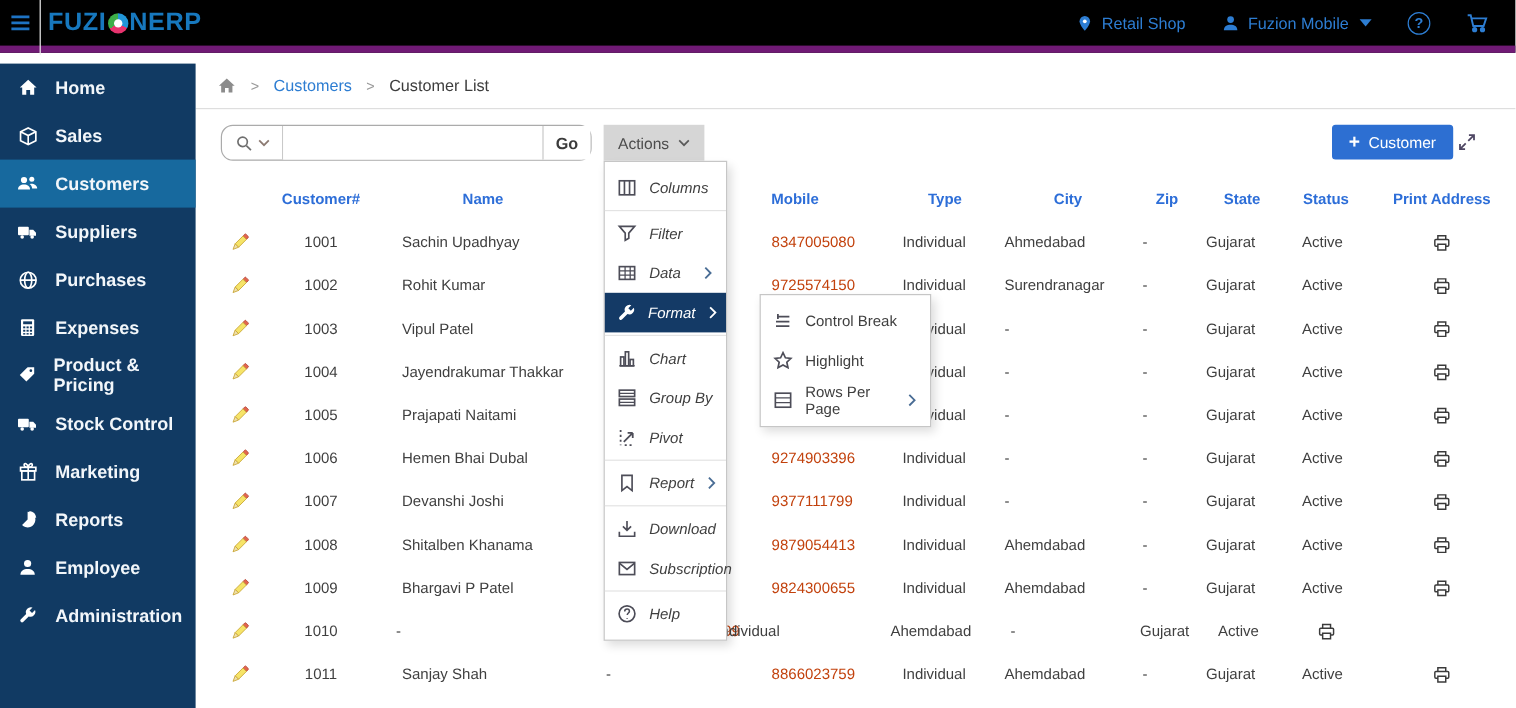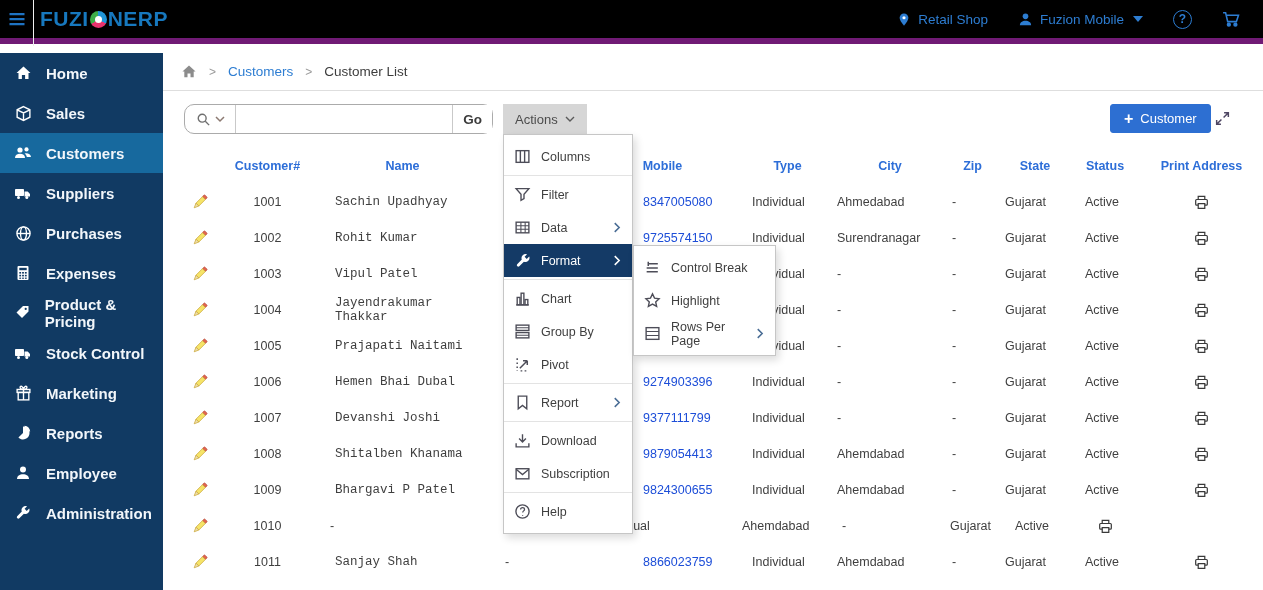--- a/index.html
+++ b/index.html
@@ -60,32 +60,32 @@
   .expand-btn { position:absolute; left:1214px; top:110px; cursor:pointer; display:flex; }
 
   
   .ir-table { position:absolute; left:180px; top:147px; width:1083px; font-size:12.5px; color:#3f3f3f; }
   .ir-row { display:grid; grid-template-columns:40px 95px 175px 95px 155px 95px 110px 55px 70px 70px 123px;
     height:36px; align-items:center; }
   .ir-head { height:37px; }
   .ir-head .cell { justify-content:center; color:#2d6ed8; font-weight:bold; padding:0; }
   .cell { display:flex; align-items:center; height:100%; }
   .c1 { justify-content:center; }
-  .c2 { padding-left:20px;font-family:Liberation Mono, monospace; } .c3 { padding-left:15px; } .c4 { padding-left:58px; }
+  .c2 { padding-left:20px; } .c3 { padding-left:15px; } .c4 { padding-left:58px; }
   .c5 { padding-left:12px; } .c6 { padding-left:2px; } .c7 { padding-left:7px; }
   .c8 { padding-left:5px; } .c9 { padding-left:15px; }
   .c10 { justify-content:center; }
-  .mobile-link { color:#1d4ed8; text-decoration:none; cursor:pointer; }
+  .mobile-link { color:#c2410c; text-decoration:none; cursor:pointer; }
   .edit-cell { justify-content:center; cursor:pointer; }
   .print-cell { justify-content:center; cursor:pointer; }
 
   
   .menu { position:absolute; background:#fff; border:1px solid #c6c6c6; box-shadow:3px 4px 8px rgba(0,0,0,.14);
     padding:5px 0; z-index:20; }
-  .menu.main { left:503px; top:134px; width:130px; }
+  .menu.main { left:503px; top:134px; width:103px;font-style:italic; }
   .menu.sub  { left:633px; top:245px; width:143px; z-index:21; }
   .menu-item { height:33px; display:flex; align-items:center; padding:0 10px; gap:10px; font-size:12.5px;
     color:#3f3f3f; cursor:pointer; }
   .menu-item .micon { width:17px; display:flex; justify-content:center; color:#4d4d58; }
   .menu-item .chev { margin-left:auto; color:#4a6d95; display:flex; }
   .menu-item.active { background:#143a66; color:#fff; }
   .menu-item.active .micon, .menu-item.active .chev { color:#fff; }
   .menu-divider { border-top:1px solid #e3e3e3; margin:2px 0; }
 
   svg { display:block; }

